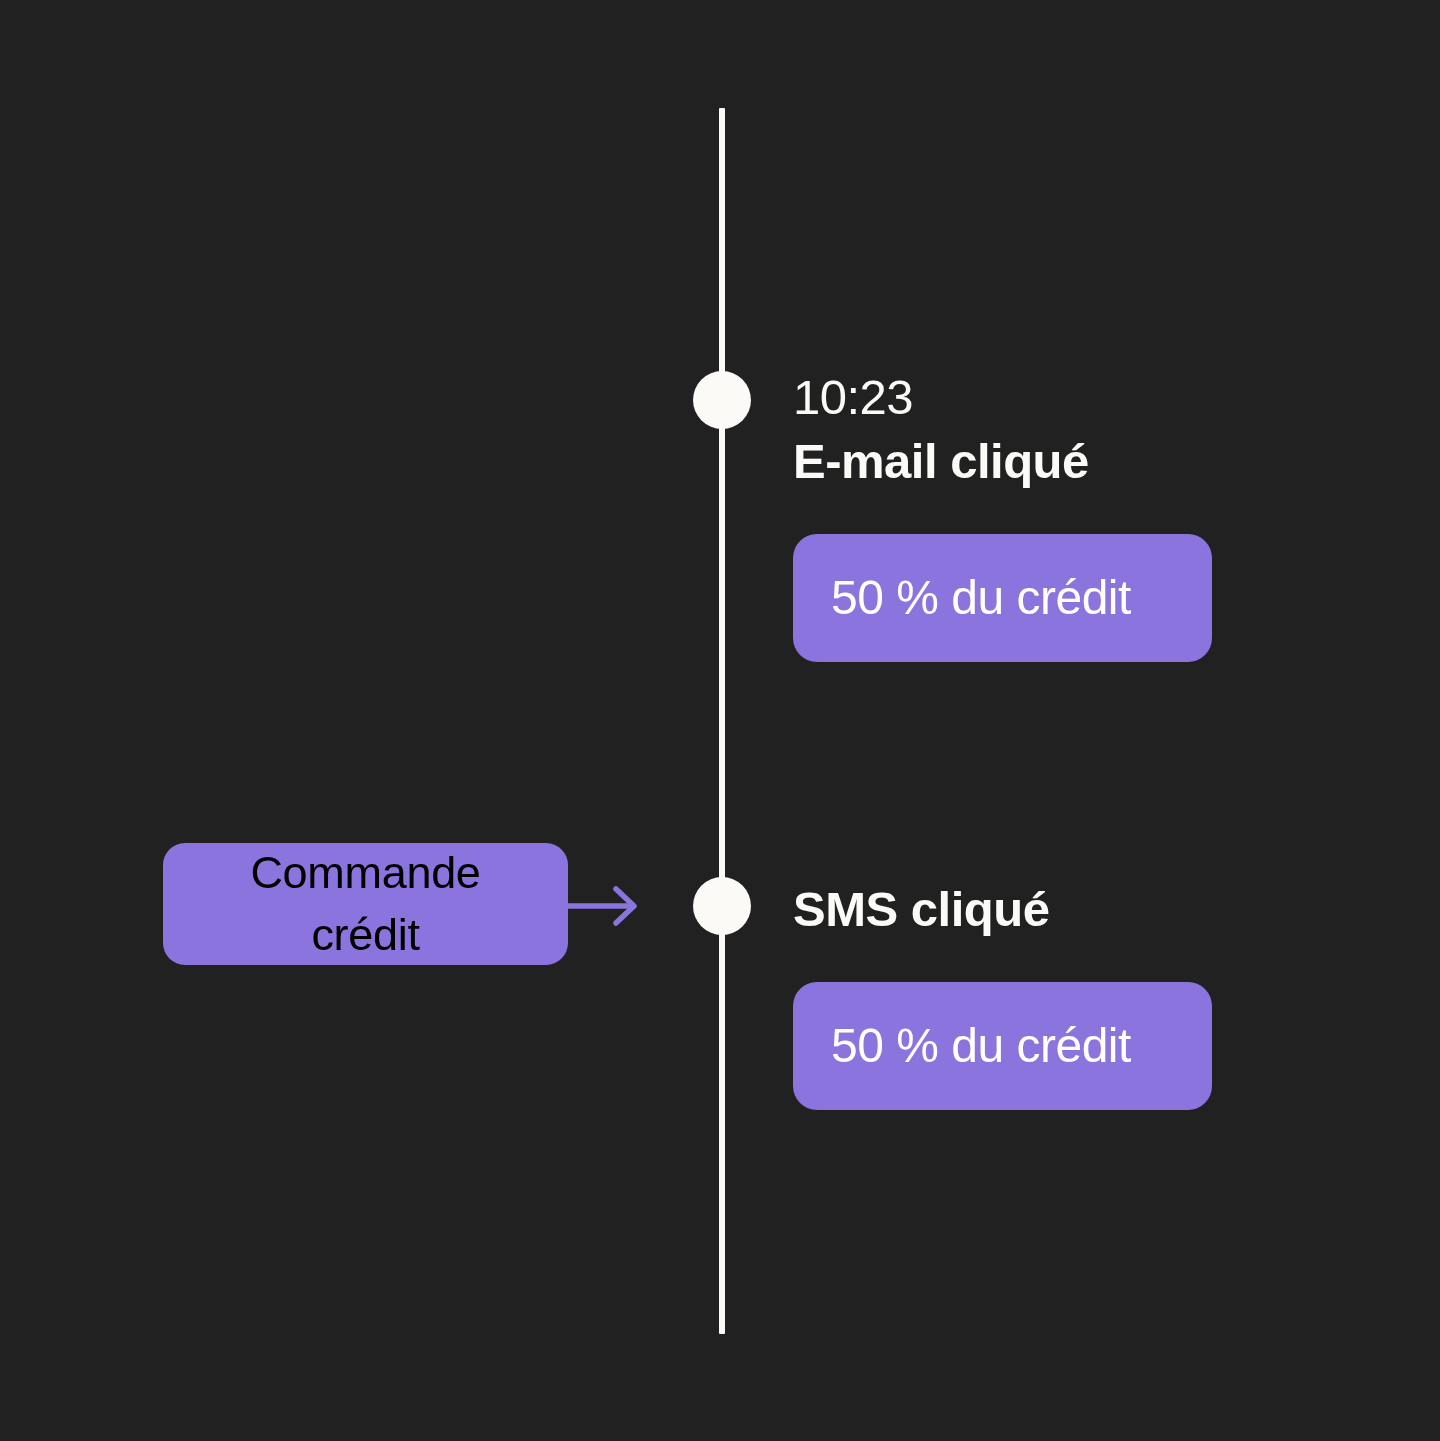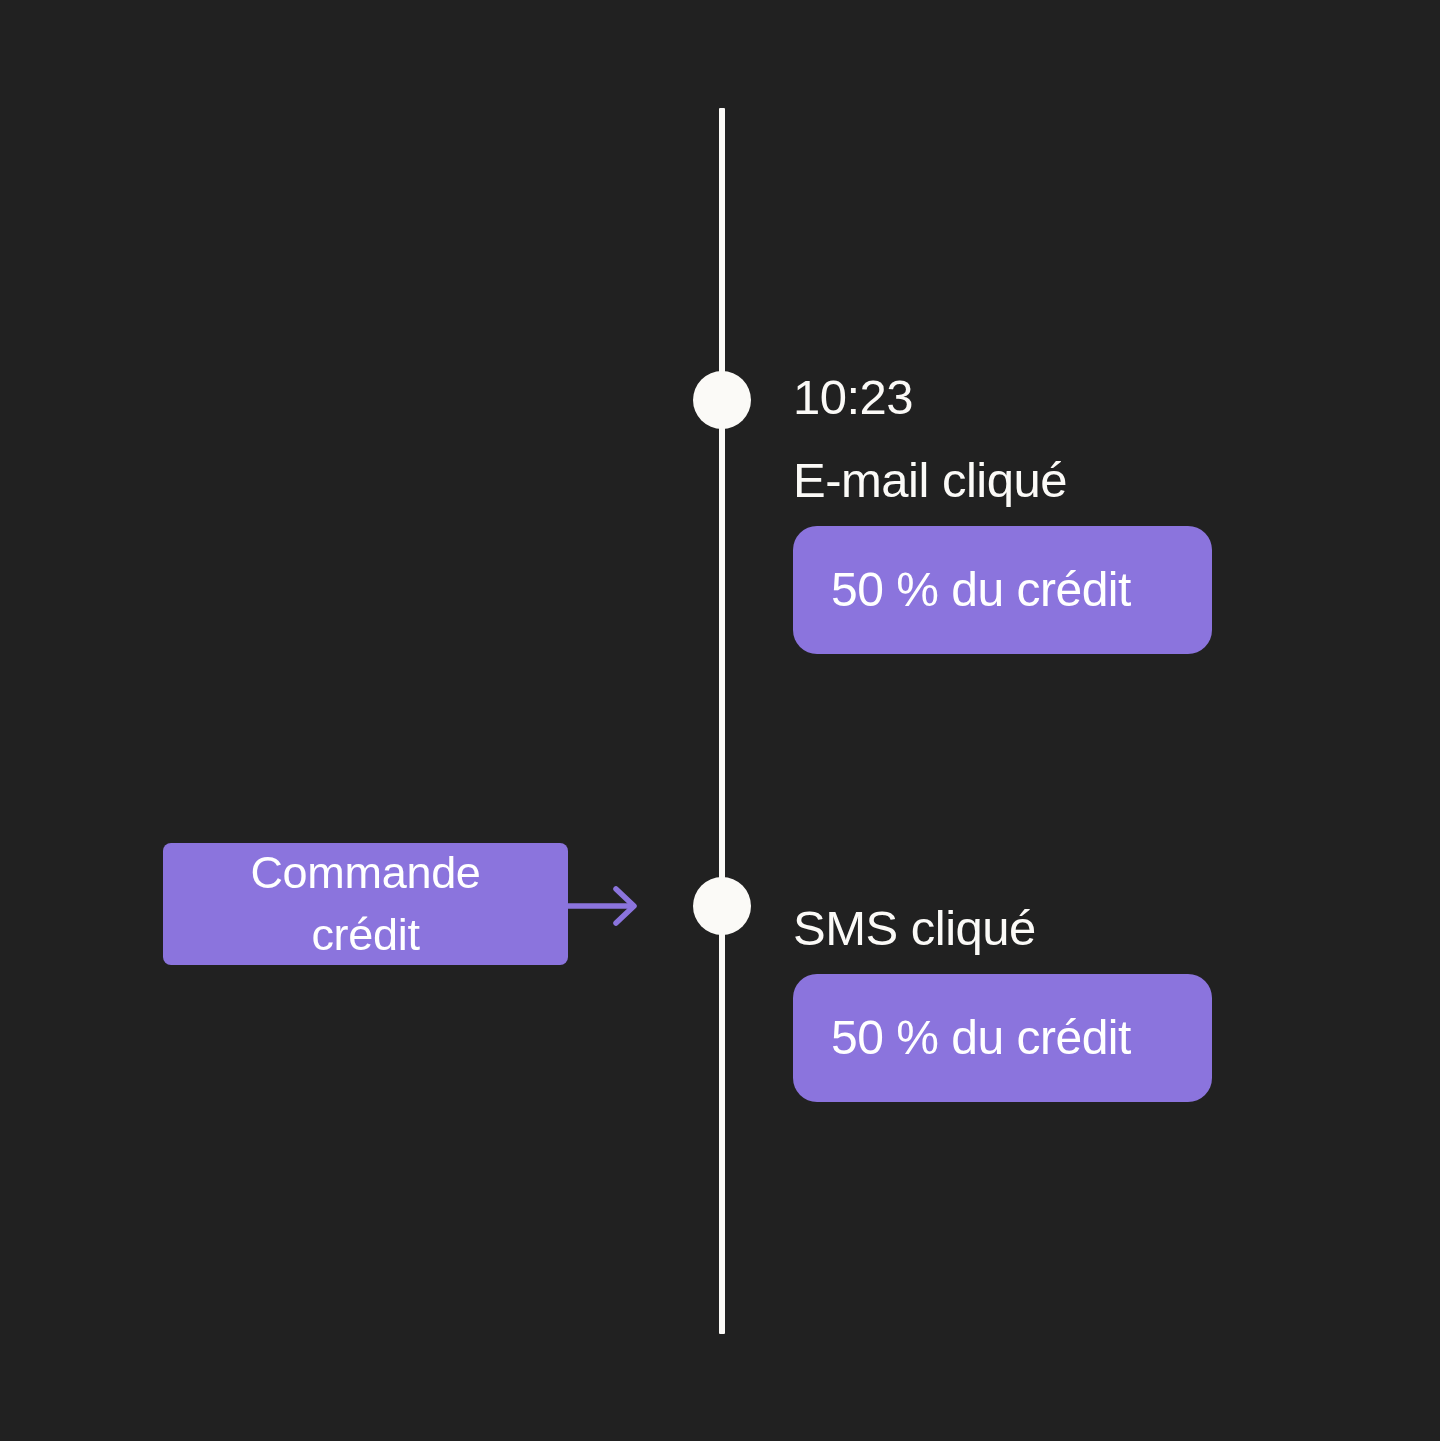--- a/index.html
+++ b/index.html
@@ -61,59 +61,58 @@
     font-weight: 400;
     letter-spacing: -0.5px;
     white-space: nowrap;
   }
 
   .event-label {
     display: block;
     color: #fbfaf7;
     font-size: 49px;
     line-height: 66px;
-    font-weight: 400;
+    font-weight: 700;
     letter-spacing: -0.5px;
     white-space: nowrap;
-    margin-top: 19px;
   }
 
   
   .credit-badge {
     display: inline-flex;
     align-items: center;
     box-sizing: border-box;
     width: 419px;
     height: 128px;
-    margin-top: 13px;
+    margin-top: 40px;
     padding: 0 38px;
     background: #8b74dd;
     border-radius: 24px;
     color: #ffffff;
     font-size: 48px;
     line-height: 1;
     letter-spacing: -0.5px;
     white-space: nowrap;
   }
 
   
   .order-box {
     position: absolute;
     left: 163px;
     top: 843px;
     width: 405px;
     height: 122px;
     box-sizing: border-box;
     background: #8b74dd;
-    border-radius: 8px;
+    border-radius: 22px;
     display: flex;
     flex-direction: column;
     align-items: center;
     justify-content: center;
-    color: #ffffff;
+    color: #000000;
   }
   .order-box-line {
     display: block;
     font-size: 45px;
     line-height: 62px;
     letter-spacing: -0.3px;
     text-align: center;
     white-space: nowrap;
   }
 

